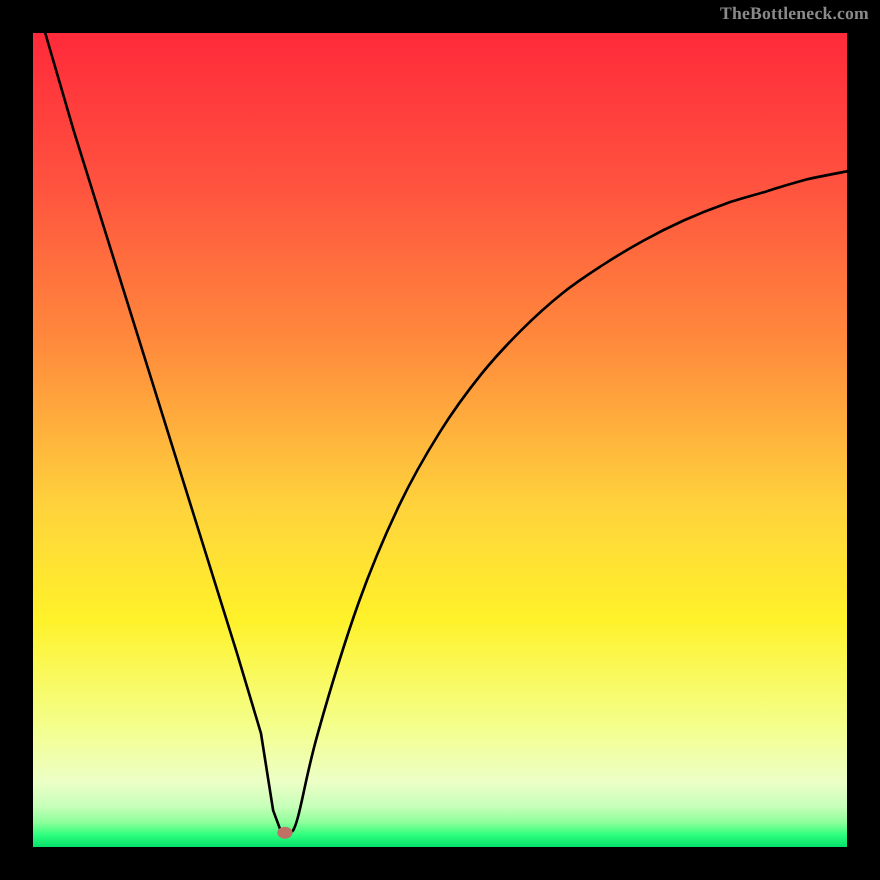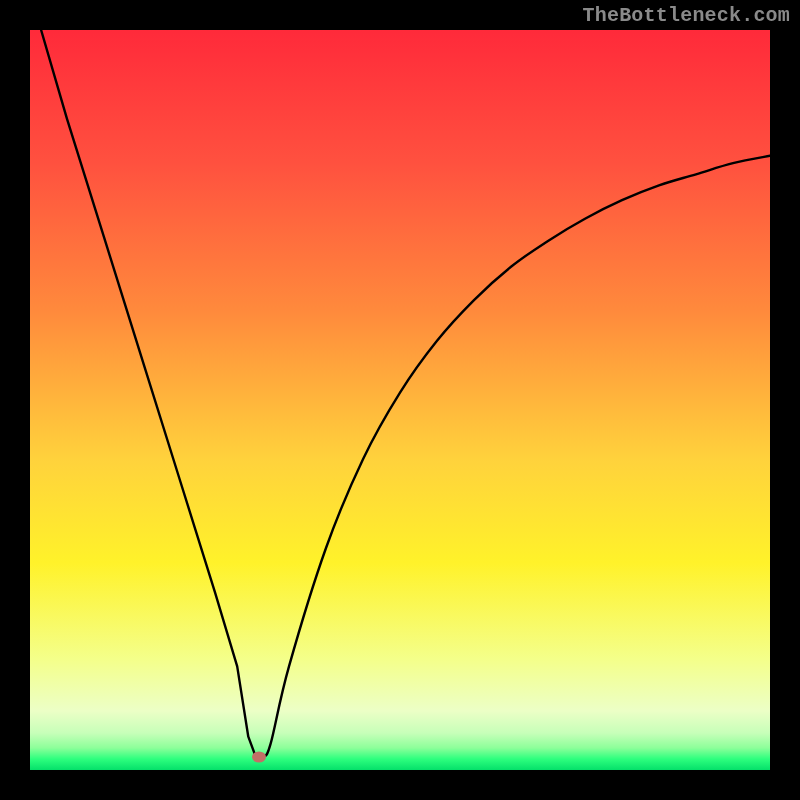--- a/index.html
+++ b/index.html
@@ -45,22 +45,22 @@
     position: absolute;
     width: 14px;
     height: 11px;
     border-radius: 50%;
     transform: translate(-50%, -50%);
   }
   .watermark {
     position: absolute;
     top: 4px;
     right: 10px;
-    font-family: Liberation Mono, monospace;
-    font-size: 20px;
+    font-family: Liberation Serif, serif;
+    font-size: 16px;
     font-weight: 600;
     color: #8a8a8a;
     letter-spacing: 0.2px;
     user-select: none;
   }
 </style>
 </head>
 <body>
 
 <div class="frame">

